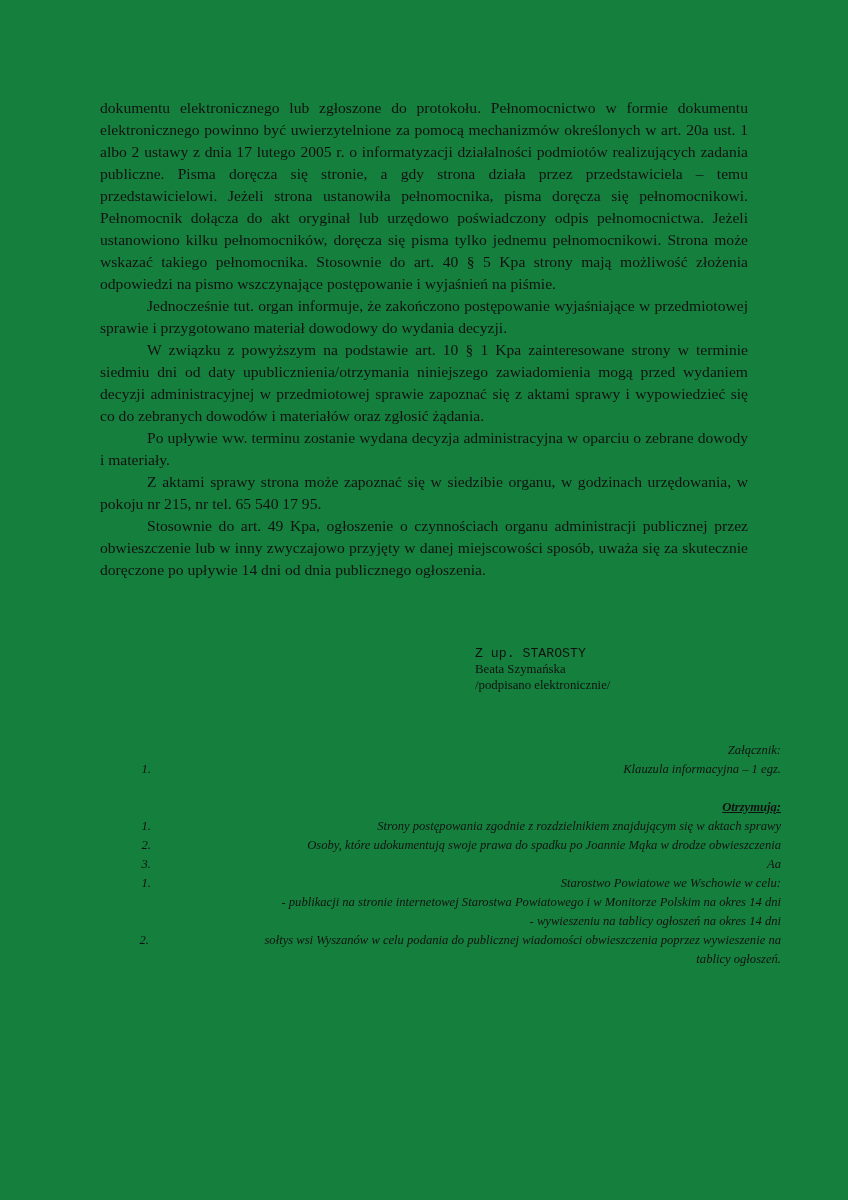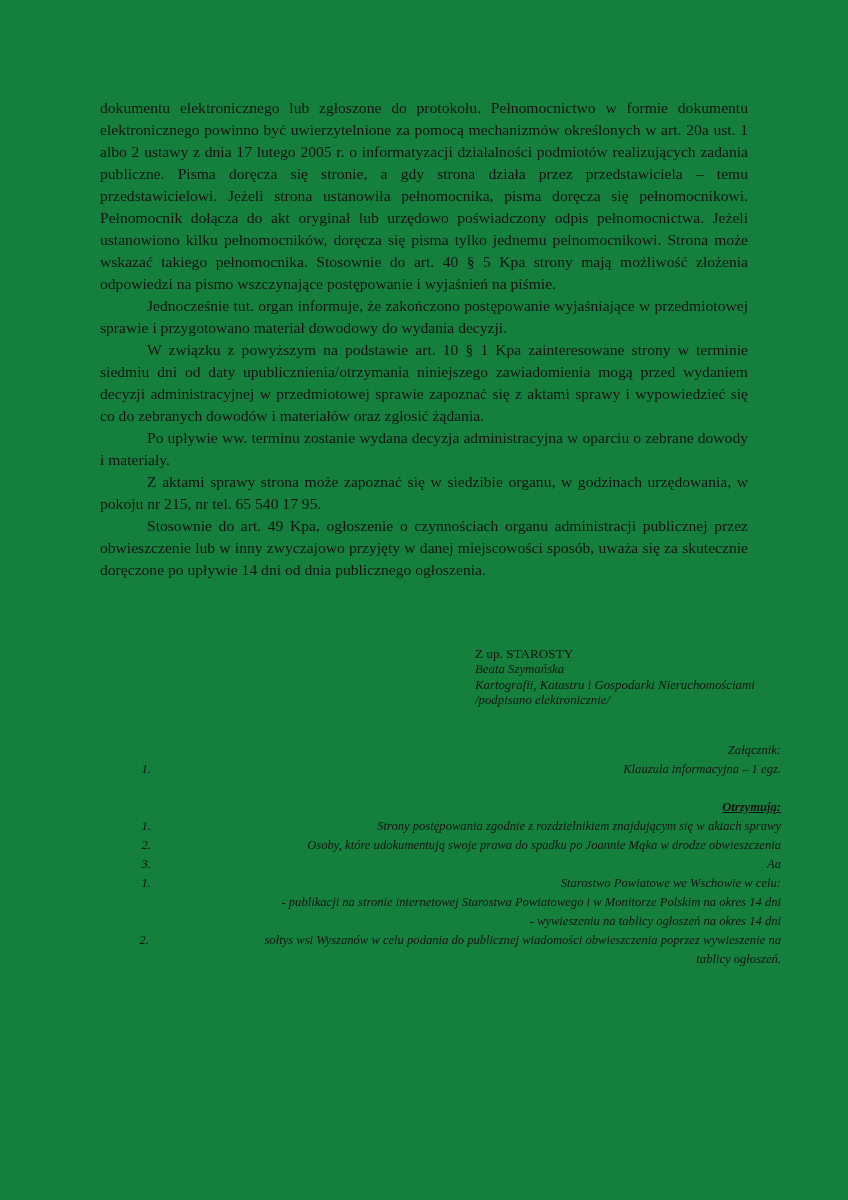--- a/index.html
+++ b/index.html
@@ -8,22 +8,22 @@
     .body-text {
       position: absolute; left: 100px; top: 97px; width: 648px;
       font-family: "Liberation Serif", serif; font-size: 15.6px; line-height: 22px;
       text-align: justify; color: #111;
     }
     .body-text p { margin: 0; }
     .body-text p.indent { text-indent: 47px; }
     .signature {
       position: absolute; left: 475px; top: 646px; width: 340px; color: #111;
     }
-    .sig-title { font-family: Liberation Serif, serif; font-size: 13.2px; line-height: 16px; }
-    .sig-line { font-family: "Liberation Serif", serif; font-size: 12.8px; line-height: 15.5px; font-style: italic; }
+    .sig-title { font-family: Liberation Mono, monospace; font-size: 13.2px; line-height: 16px; }
+    .sig-line { font-family: "Liberation Serif", serif; font-size: 12.8px; line-height: 15.5px; }
     .annex {
       position: absolute; left: 101px; width: 680px;
       font-family: "Liberation Serif", serif; font-style: italic; font-size: 12.6px; color: #111; text-align: right;
     }
     .annex .head { line-height: 19px; }
     .annex .head.u { text-decoration: underline; font-weight: bold; }
     .annex .item { display: flex; line-height: 19px; }
     .annex .num { width: 26px; padding-left: 24px; flex: 0 0 26px; }
     .annex .txt { flex: 1; }
     .annex .sub { padding-left: 50px; line-height: 19px; }
@@ -41,21 +41,20 @@
     <p class="indent">Jednocześnie tut. organ informuje, że zakończono postępowanie wyjaśniające w przedmiotowej sprawie i przygotowano materiał dowodowy do wydania decyzji.</p>
     <p class="indent">W związku z powyższym na podstawie art. 10 § 1 Kpa zainteresowane strony w terminie siedmiu dni od daty upublicznienia/otrzymania niniejszego zawiadomienia mogą przed wydaniem decyzji administracyjnej w przedmiotowej sprawie zapoznać się z aktami sprawy i wypowiedzieć się co do zebranych dowodów i materiałów oraz zgłosić żądania.</p>
     <p class="indent">Po upływie ww. terminu zostanie wydana decyzja administracyjna w oparciu o zebrane dowody i materiały.</p>
     <p class="indent">Z aktami sprawy strona może zapoznać się w siedzibie organu, w godzinach urzędowania, w pokoju nr 215, nr tel. 65 540 17 95.</p>
     <p class="indent">Stosownie do art. 49 Kpa, ogłoszenie o czynnościach organu administracji publicznej przez obwieszczenie lub w inny zwyczajowo przyjęty w danej miejscowości sposób, uważa się za skutecznie doręczone po upływie 14 dni od dnia publicznego ogłoszenia.</p>
   </div>
 
   <div class="signature">
     <div class="sig-title">Z up. STAROSTY</div>
     <div class="sig-line">Beata Szymańska</div>
-    <div class="sig-line">Kartografii, Katastru i Gospodarki Nieruchomościami</div>
     <div class="sig-line">/podpisano elektronicznie/</div>
   </div>
 
   <div class="annex" style="top:741px;">
     <div class="head">Załącznik:</div>
     <div class="item">
       <span class="num">1.</span>
       <span class="txt">Klauzula informacyjna – 1 egz.</span>
     </div>
   </div>

